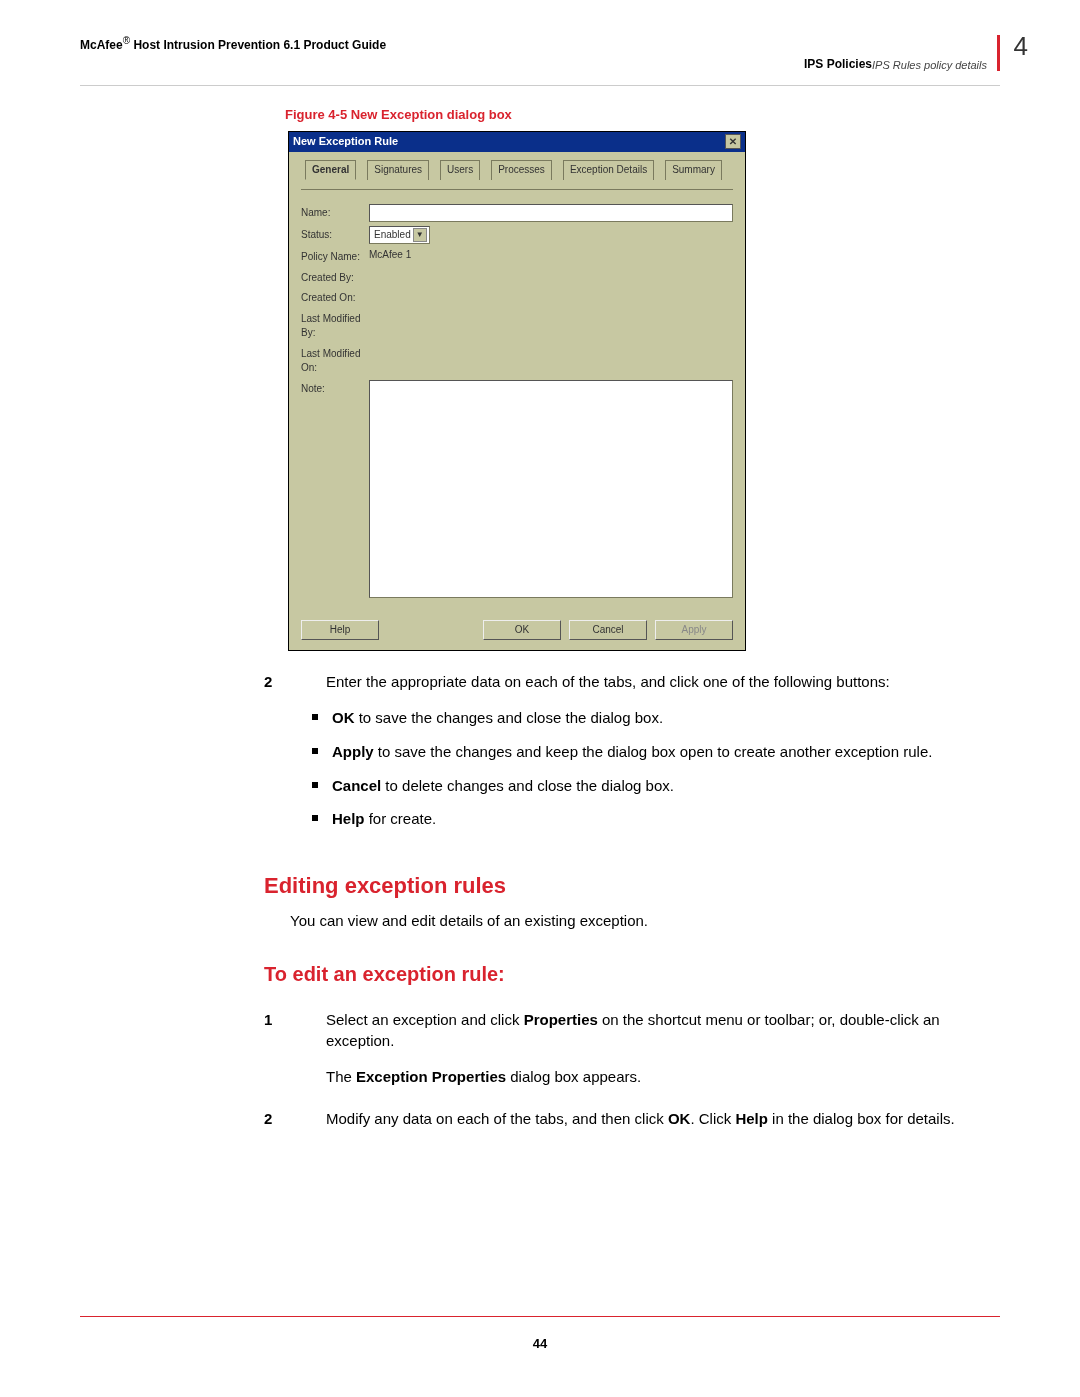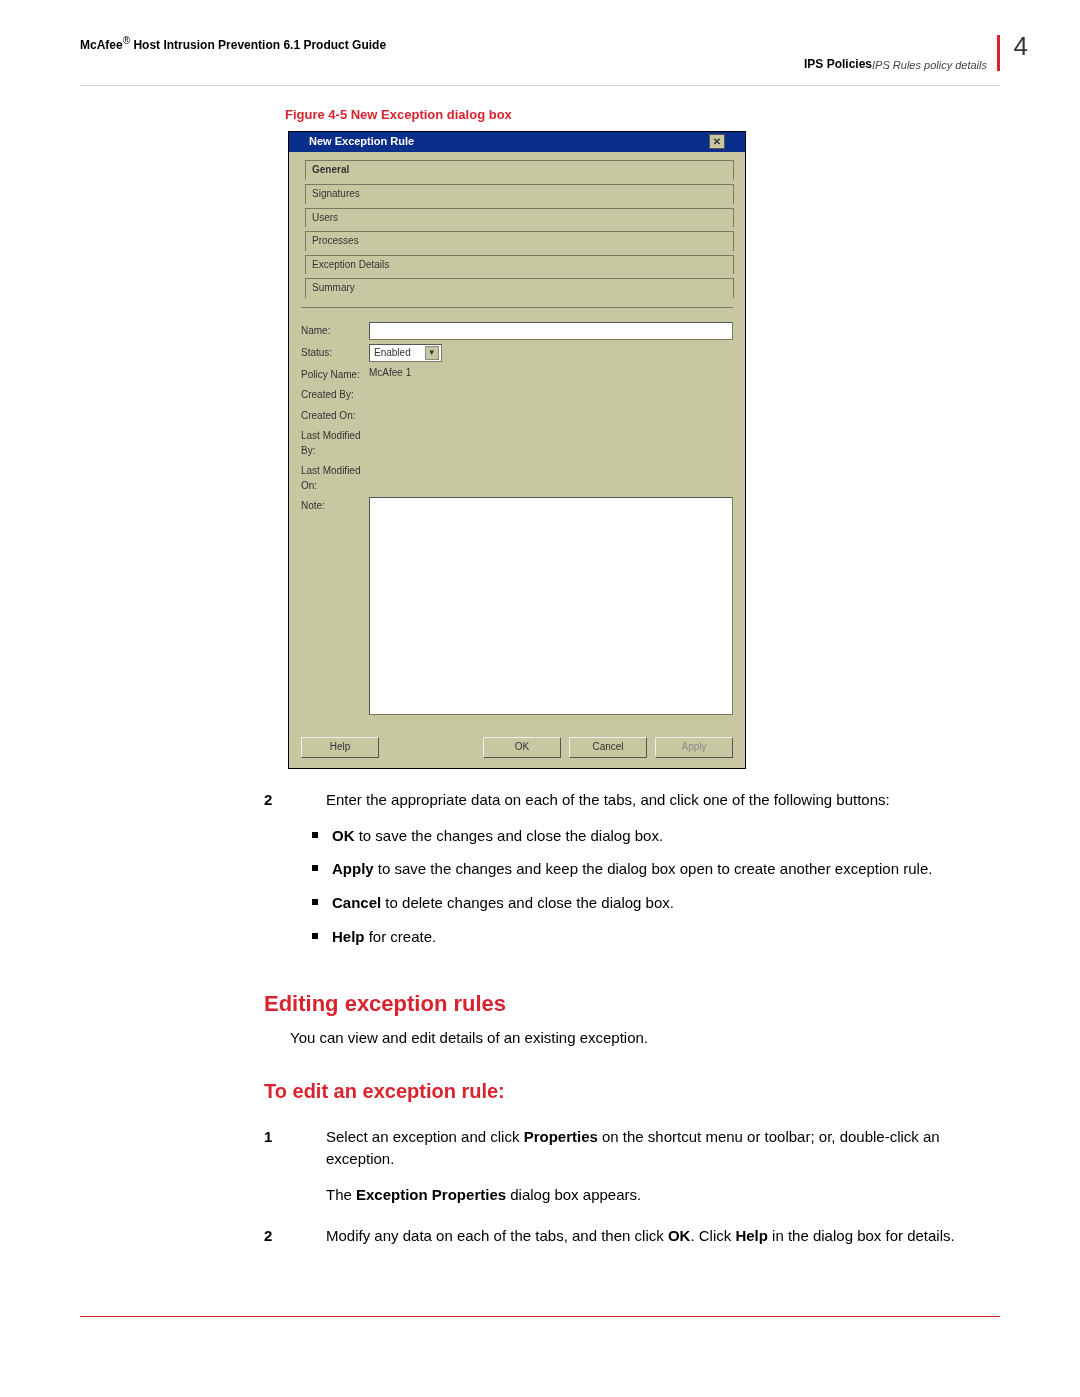--- a/index.html
+++ b/index.html
@@ -71,43 +71,42 @@
     margin-left: -2px;
     border: 1px solid #000;
     background: #c7c8a2;
     font-family: Tahoma, Arial, sans-serif;
   }
   .dlg-title {
     background: #0a2f8a;
     color: #fff;
     font-size: 11px;
     font-weight: bold;
-    padding: 2px 20px;
+    padding: 2px 4px;
     display: flex;
     align-items: center;
     justify-content: space-between;
   }
   .dlg-close {
     width: 14px; height: 13px;
     background: #c7c8a2;
     border: 1px solid #555;
     display: flex; align-items: center; justify-content: center;
     font-size: 10px; font-weight: bold; color: #333;
     line-height: 1;
   }
   .dlg-inner {
     padding: 8px 12px 10px 12px;
   }
   .tabs {
     display: flex;
-    gap: 4px;
+    gap: 12px;
     font-size: 10px;
     margin-bottom: 10px;
     padding-left: 4px;
-    flex-direction: column;
   }
   .tab {
     border: 1px solid #7a7a5e;
     border-bottom: none;
     padding: 2px 6px;
     background: #c7c8a2;
     margin-right: -1px;
     color: #333;
   }
   .tab.active {
@@ -138,21 +137,21 @@
   }
   .select {
     display: inline-flex;
     align-items: center;
     height: 16px;
     background: #fff;
     border: 1px solid #7a7a5e;
     border-top-color:#555; border-left-color:#555;
     font-size: 10px;
     padding: 0 2px 0 4px;
-    gap: 14px;
+    gap: 2px;
   }
   .select .arrow {
     width: 12px; height: 12px;
     background: #c7c8a2;
     border: 1px solid #888;
     display: flex; align-items: center; justify-content: center;
     font-size: 8px; line-height: 1;
   }
   .textarea {
     flex: 1;
@@ -336,14 +335,15 @@
     <div class="step">
       <div class="num">2</div>
       <div class="txt">
         <span>Modify any data on each of the tabs, and then click </span><span class="bold">OK</span><span>. Click </span><span class="bold">Help</span><span> in the dialog box for details.</span>
       </div>
     </div>
 
   </div>
 
   <div class="footer-line"></div>
+  <div class="footer">44</div>
 
 </div>
 
 </body></html>

